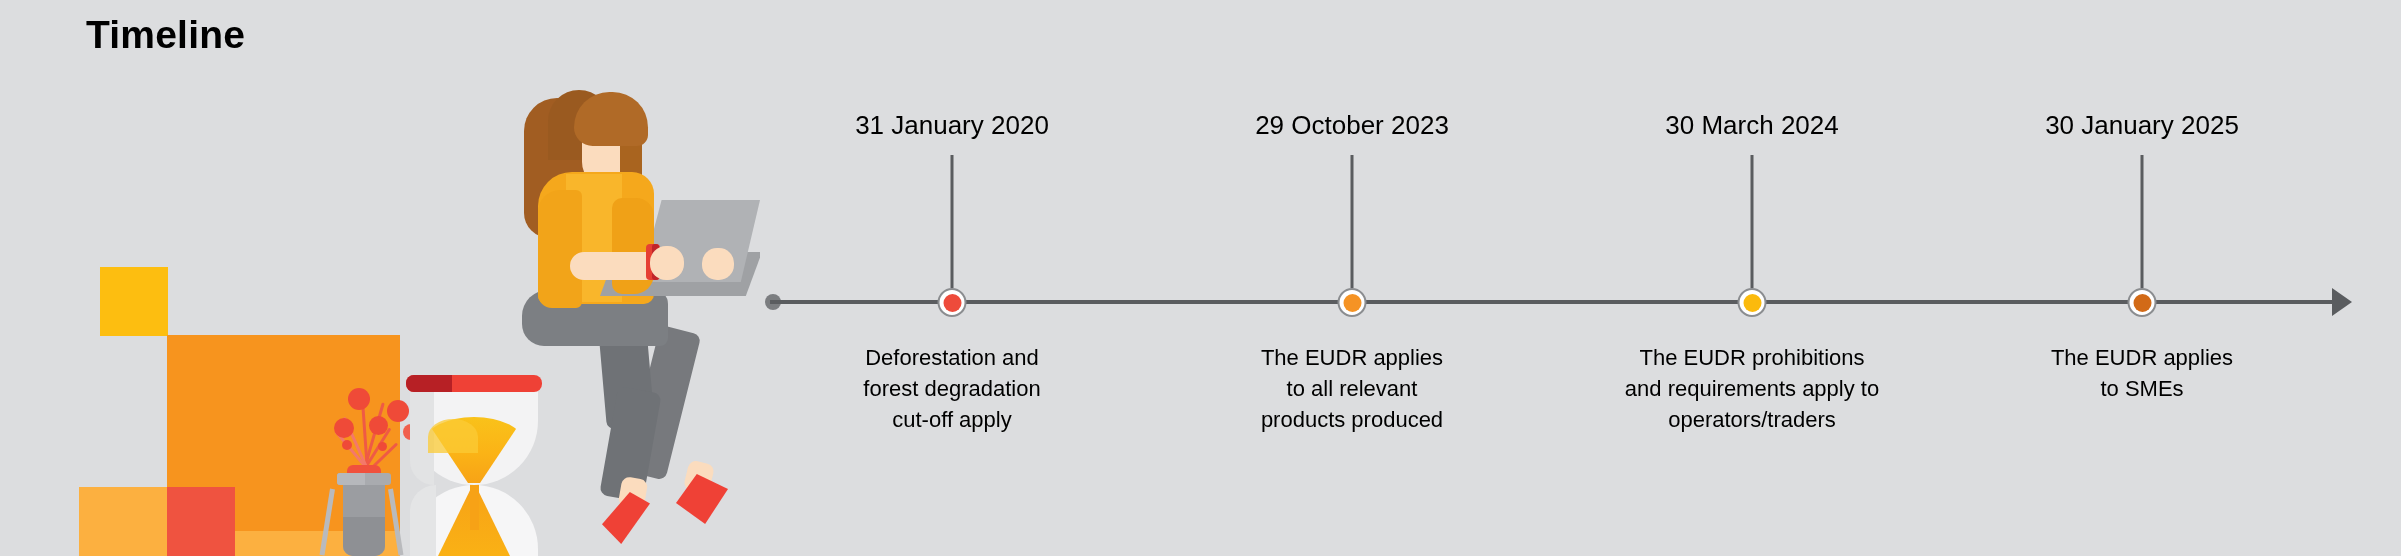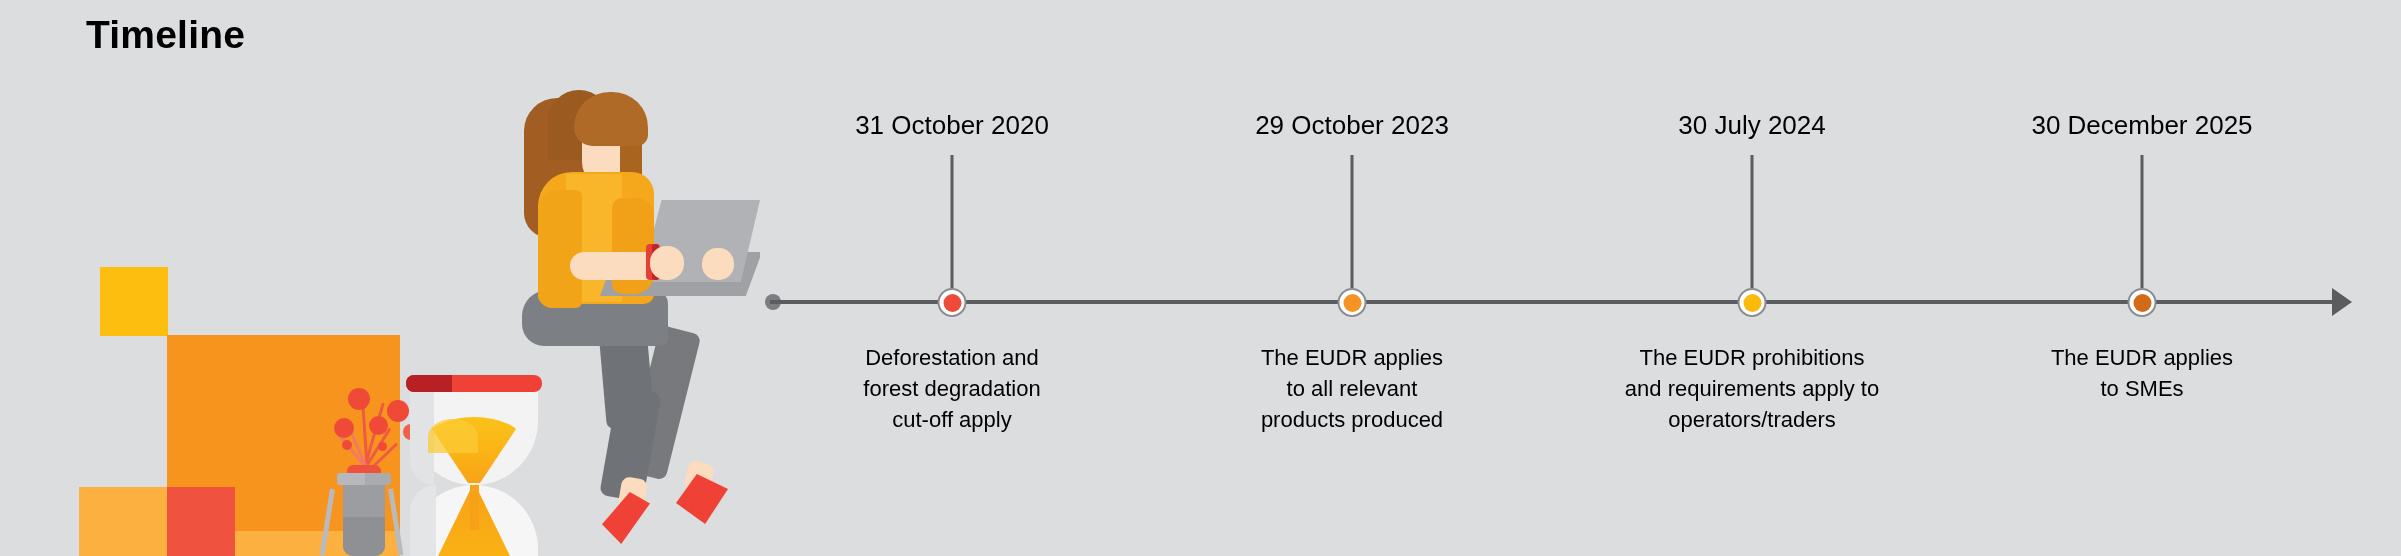--- a/index.html
+++ b/index.html
@@ -304,21 +304,21 @@
     <div class="shape p-hand-r"></div>
   </div>
 
   <div id="timeline">
 
     <div id="tl-start-dot"></div>
     <div id="tl-axis"></div>
     <div id="tl-arrow"></div>
 
     <div class="tl-node" style="left:952px;">
-      <div class="tl-date">31 October 2020</div>
+      <div class="tl-date">31 January 2020</div>
       <div class="tl-stem-v"></div>
       <div class="tl-marker">
         <div class="tl-dot" style="background:#ee4b3b"></div>
       </div>
       <div class="tl-desc">Deforestation and
 forest degradation
 cut-off apply</div>
     </div>
 
     <div class="tl-node" style="left:1352px;">
@@ -326,32 +326,32 @@
       <div class="tl-stem-v"></div>
       <div class="tl-marker">
         <div class="tl-dot" style="background:#f59324"></div>
       </div>
       <div class="tl-desc">The EUDR applies
 to all relevant
 products produced</div>
     </div>
 
     <div class="tl-node" style="left:1752px;">
-      <div class="tl-date">30 July 2024</div>
+      <div class="tl-date">30 March 2024</div>
       <div class="tl-stem-v"></div>
       <div class="tl-marker">
         <div class="tl-dot" style="background:#fbba0c"></div>
       </div>
       <div class="tl-desc">The EUDR prohibitions
 and requirements apply to
 operators/traders</div>
     </div>
 
     <div class="tl-node" style="left:2142px;">
-      <div class="tl-date">30 December 2025</div>
+      <div class="tl-date">30 January 2025</div>
       <div class="tl-stem-v"></div>
       <div class="tl-marker">
         <div class="tl-dot" style="background:#d26a17"></div>
       </div>
       <div class="tl-desc">The EUDR applies
 to SMEs</div>
     </div>
 
   </div>
 </div>

